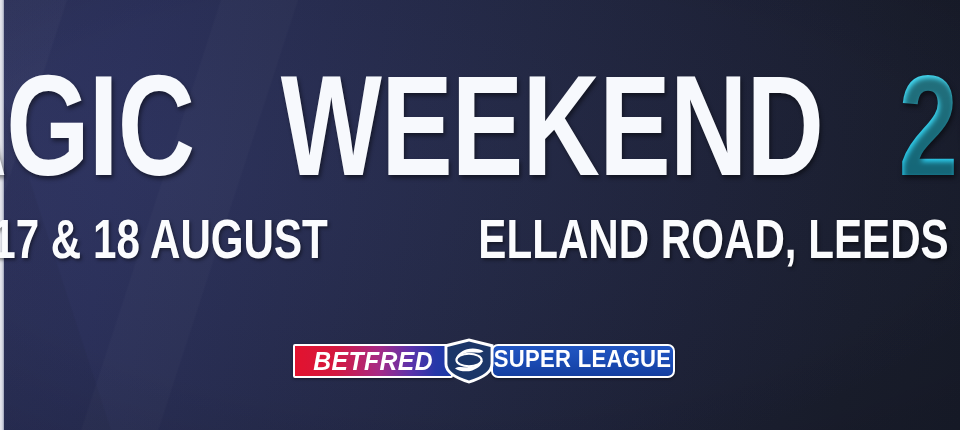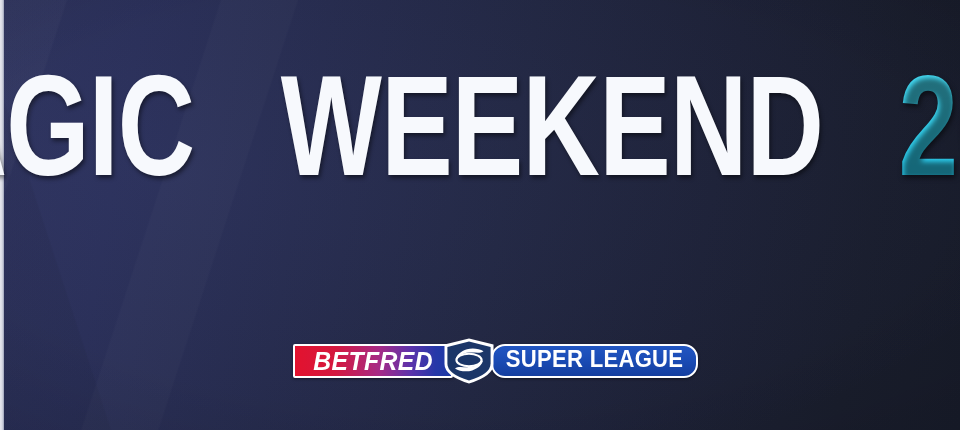--- a/index.html
+++ b/index.html
@@ -160,23 +160,23 @@
     font-style: italic;
     font-size: 26px;
     letter-spacing: 0.5px;
     color: #ffffff;
     transform: scaleX(0.95);
     white-space: nowrap;
   }
 
   #superleague-bar {
     left: 198px;
-    width: 207px;
+    width: 184px;
     background: linear-gradient(180deg, #2256c2 0%, #1a4bb4 50%, #143e9f 100%);
-    border-radius: 14px;
+    border-radius: 7px;
     justify-content: center;
   }
 
   #superleague-word {
     font-family: "Liberation Sans Narrow", "Liberation Sans", sans-serif;
     font-weight: 700;
     font-size: 23px;
     letter-spacing: 0.3px;
     color: #ffffff;
     transform: scaleX(0.96);
@@ -200,20 +200,24 @@
   <div id="bg-texture"></div>
   <div id="bg-vignette"></div>
   <div id="left-edge-strip"></div>
 
   <div id="headline">
     <span class="hl-word" id="hl-magic">MAGIC</span>
     <span class="hl-word" id="hl-weekend">WEEKEND</span>
     <span class="hl-word" id="hl-year">2024</span>
   </div>
 
+  <div id="subhead">
+    <span class="sub-text" id="sub-dates">17 &amp; 18 AUGUST</span>
+    <span class="sub-text" id="sub-venue">ELLAND ROAD, LEEDS</span>
+  </div>
 
   <div id="league-logo">
 
     <div class="logo-bar" id="betfred-bar">
       <span id="betfred-word">BETFRED</span>
     </div>
 
     <svg id="shield-emblem" viewBox="0 0 54 46">
 
       <path d="M27 0.5 L51.5 6.5 L51.5 26 Q51.5 38 27 45.5 Q2.5 38 2.5 26 L2.5 6.5 Z" fill="#ffffff"></path>

